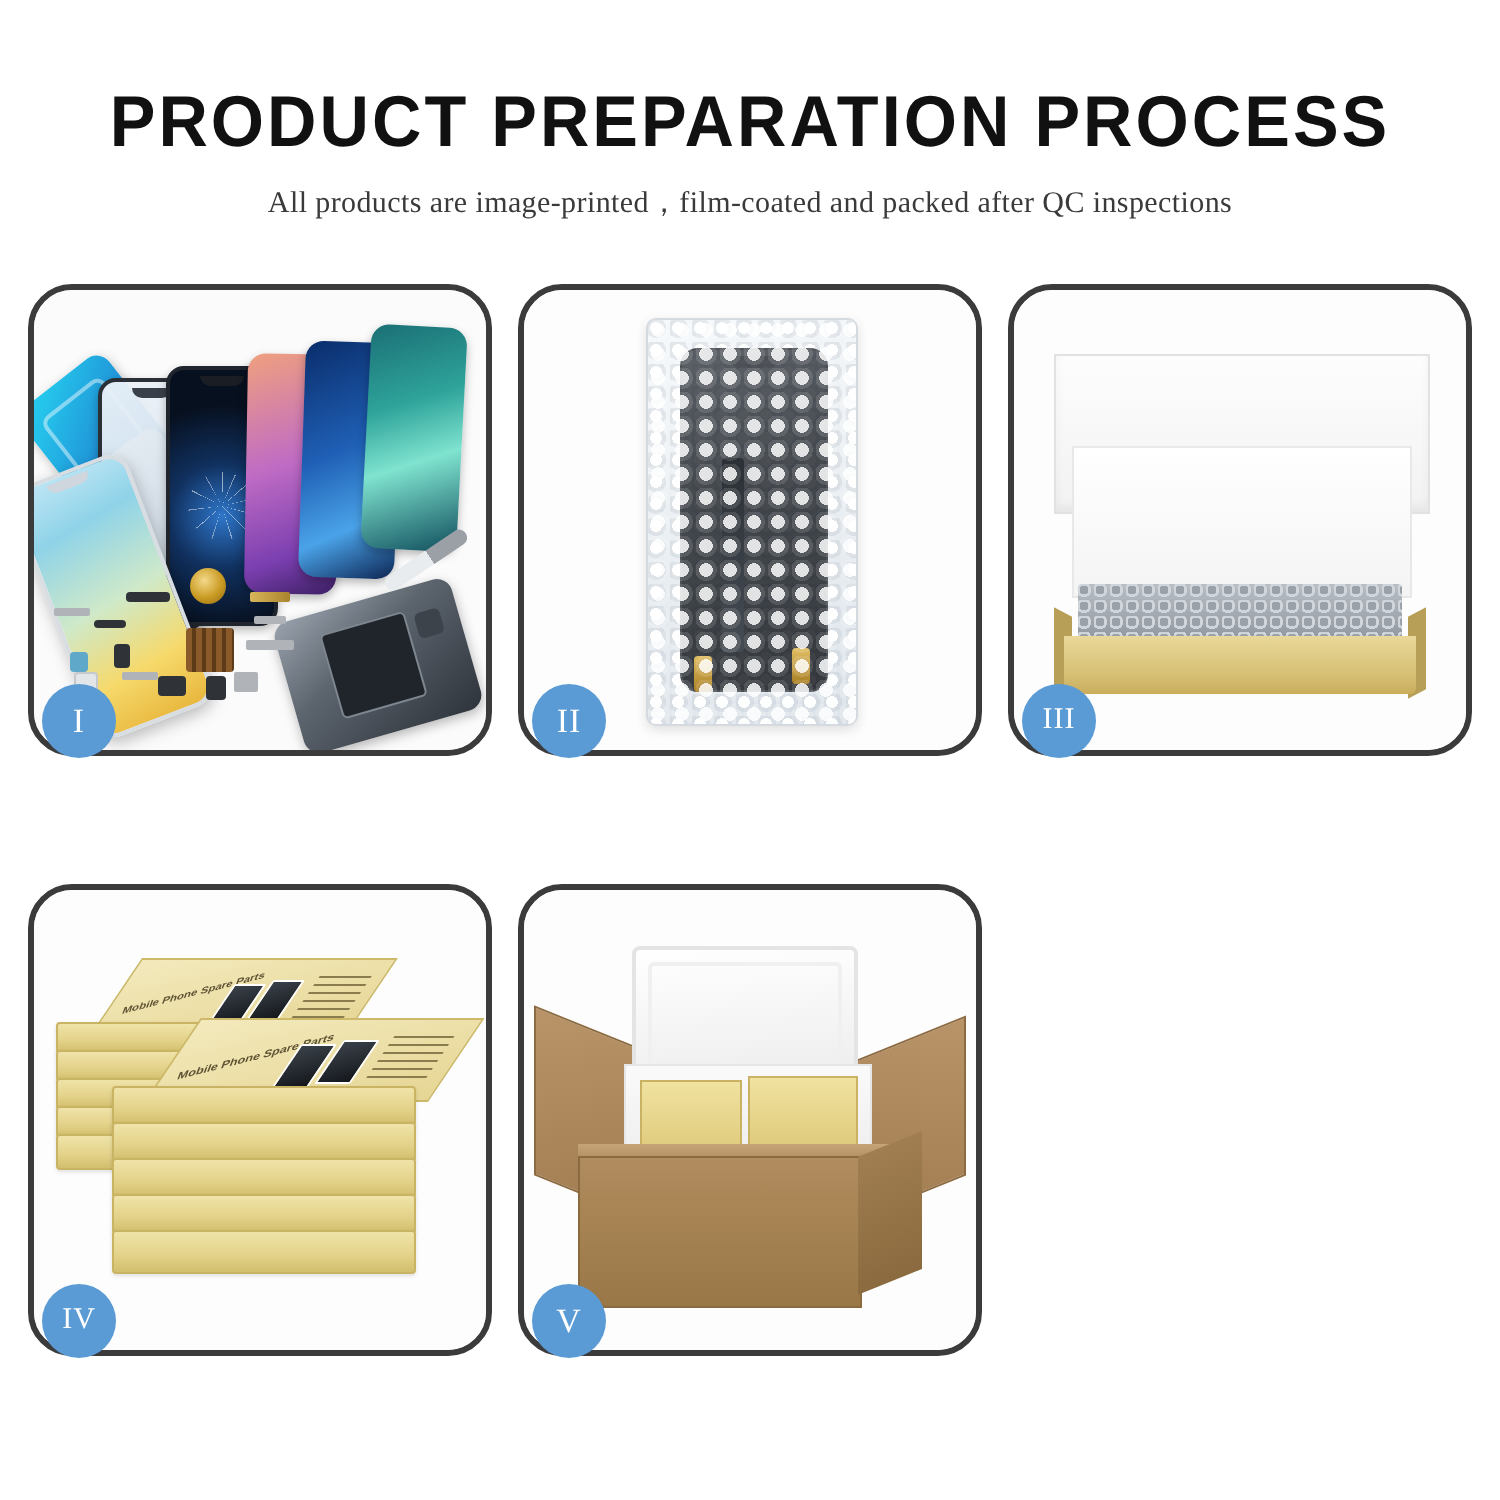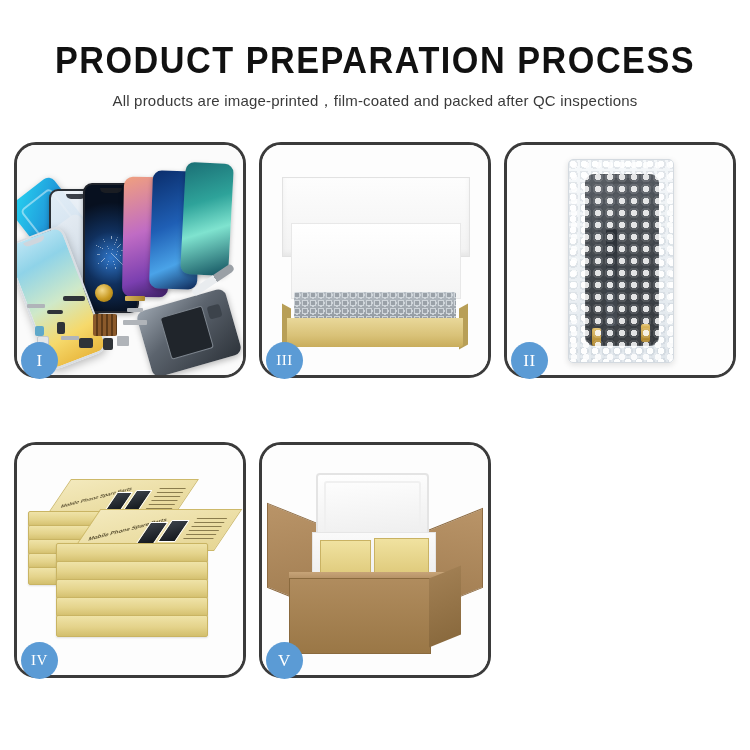--- a/index.html
+++ b/index.html
@@ -34,20 +34,21 @@
     transform: scaleX(0.95);
     white-space: nowrap;
   }
   .subtitle {
     margin: 0;
     padding-top: 10px;
     font-size: 15px;
     color: #3a3a3a;
     letter-spacing: 0.2px;
     white-space: nowrap;
+    font-family: Liberation Serif, serif;
   }
 
   
   .grid {
     position: absolute;
     left: 14px;
     top: 142px;
     width: 723px;
     height: 537px;
     display: grid;
@@ -440,41 +441,41 @@
           <div class="part flex" style="left:100px;top:62px;width:12px;height:10px;"></div>
           <div class="part dark" style="left:30px;top:36px;width:16px;height:4px;"></div>
           <div class="part flex" style="left:10px;top:30px;width:18px;height:4px;"></div>
         </div>
       </div>
       <div class="badge">I</div>
     </div>
 
     <div class="panel">
       <div class="panel-inner">
-        <div class="box3-lid"></div>
-        <div class="box3-foam"></div>
-        <div class="box3-bubble"></div>
-        <div class="box3-side-l"></div>
-        <div class="box3-side-r"></div>
-        <div class="box3-front"></div>
-      </div>
-      <div class="badge wide">III</div>
-    </div>
-
-    <div class="panel">
-      <div class="panel-inner">
         <div class="bubble-bag">
           <div class="inner-screen"></div>
           <div class="flex-tail"></div>
           <div class="conn-gold" style="left:22%;bottom:8%;"></div>
           <div class="conn-gold" style="right:22%;bottom:10%;"></div>
           <div class="bubble-overlay"></div>
         </div>
       </div>
       <div class="badge">II</div>
+    </div>
+
+    <div class="panel">
+      <div class="panel-inner">
+        <div class="box3-lid"></div>
+        <div class="box3-foam"></div>
+        <div class="box3-bubble"></div>
+        <div class="box3-side-l"></div>
+        <div class="box3-side-r"></div>
+        <div class="box3-front"></div>
+      </div>
+      <div class="badge wide">III</div>
     </div>
 
     <div class="panel">
       <div class="panel-inner">
         <div class="stack">
 
           <div class="sbox-top" style="left:18px;top:16px;width:126px;height:38px;">
             <div class="lbl" style="left:6px;top:14px;font-size:5px;transform:rotate(-17deg);">Mobile Phone Spare Parts</div>
             <div class="ph-thumb" style="left:54px;top:12px;width:14px;height:18px;"></div>
             <div class="ph-thumb" style="left:72px;top:10px;width:14px;height:18px;"></div>

